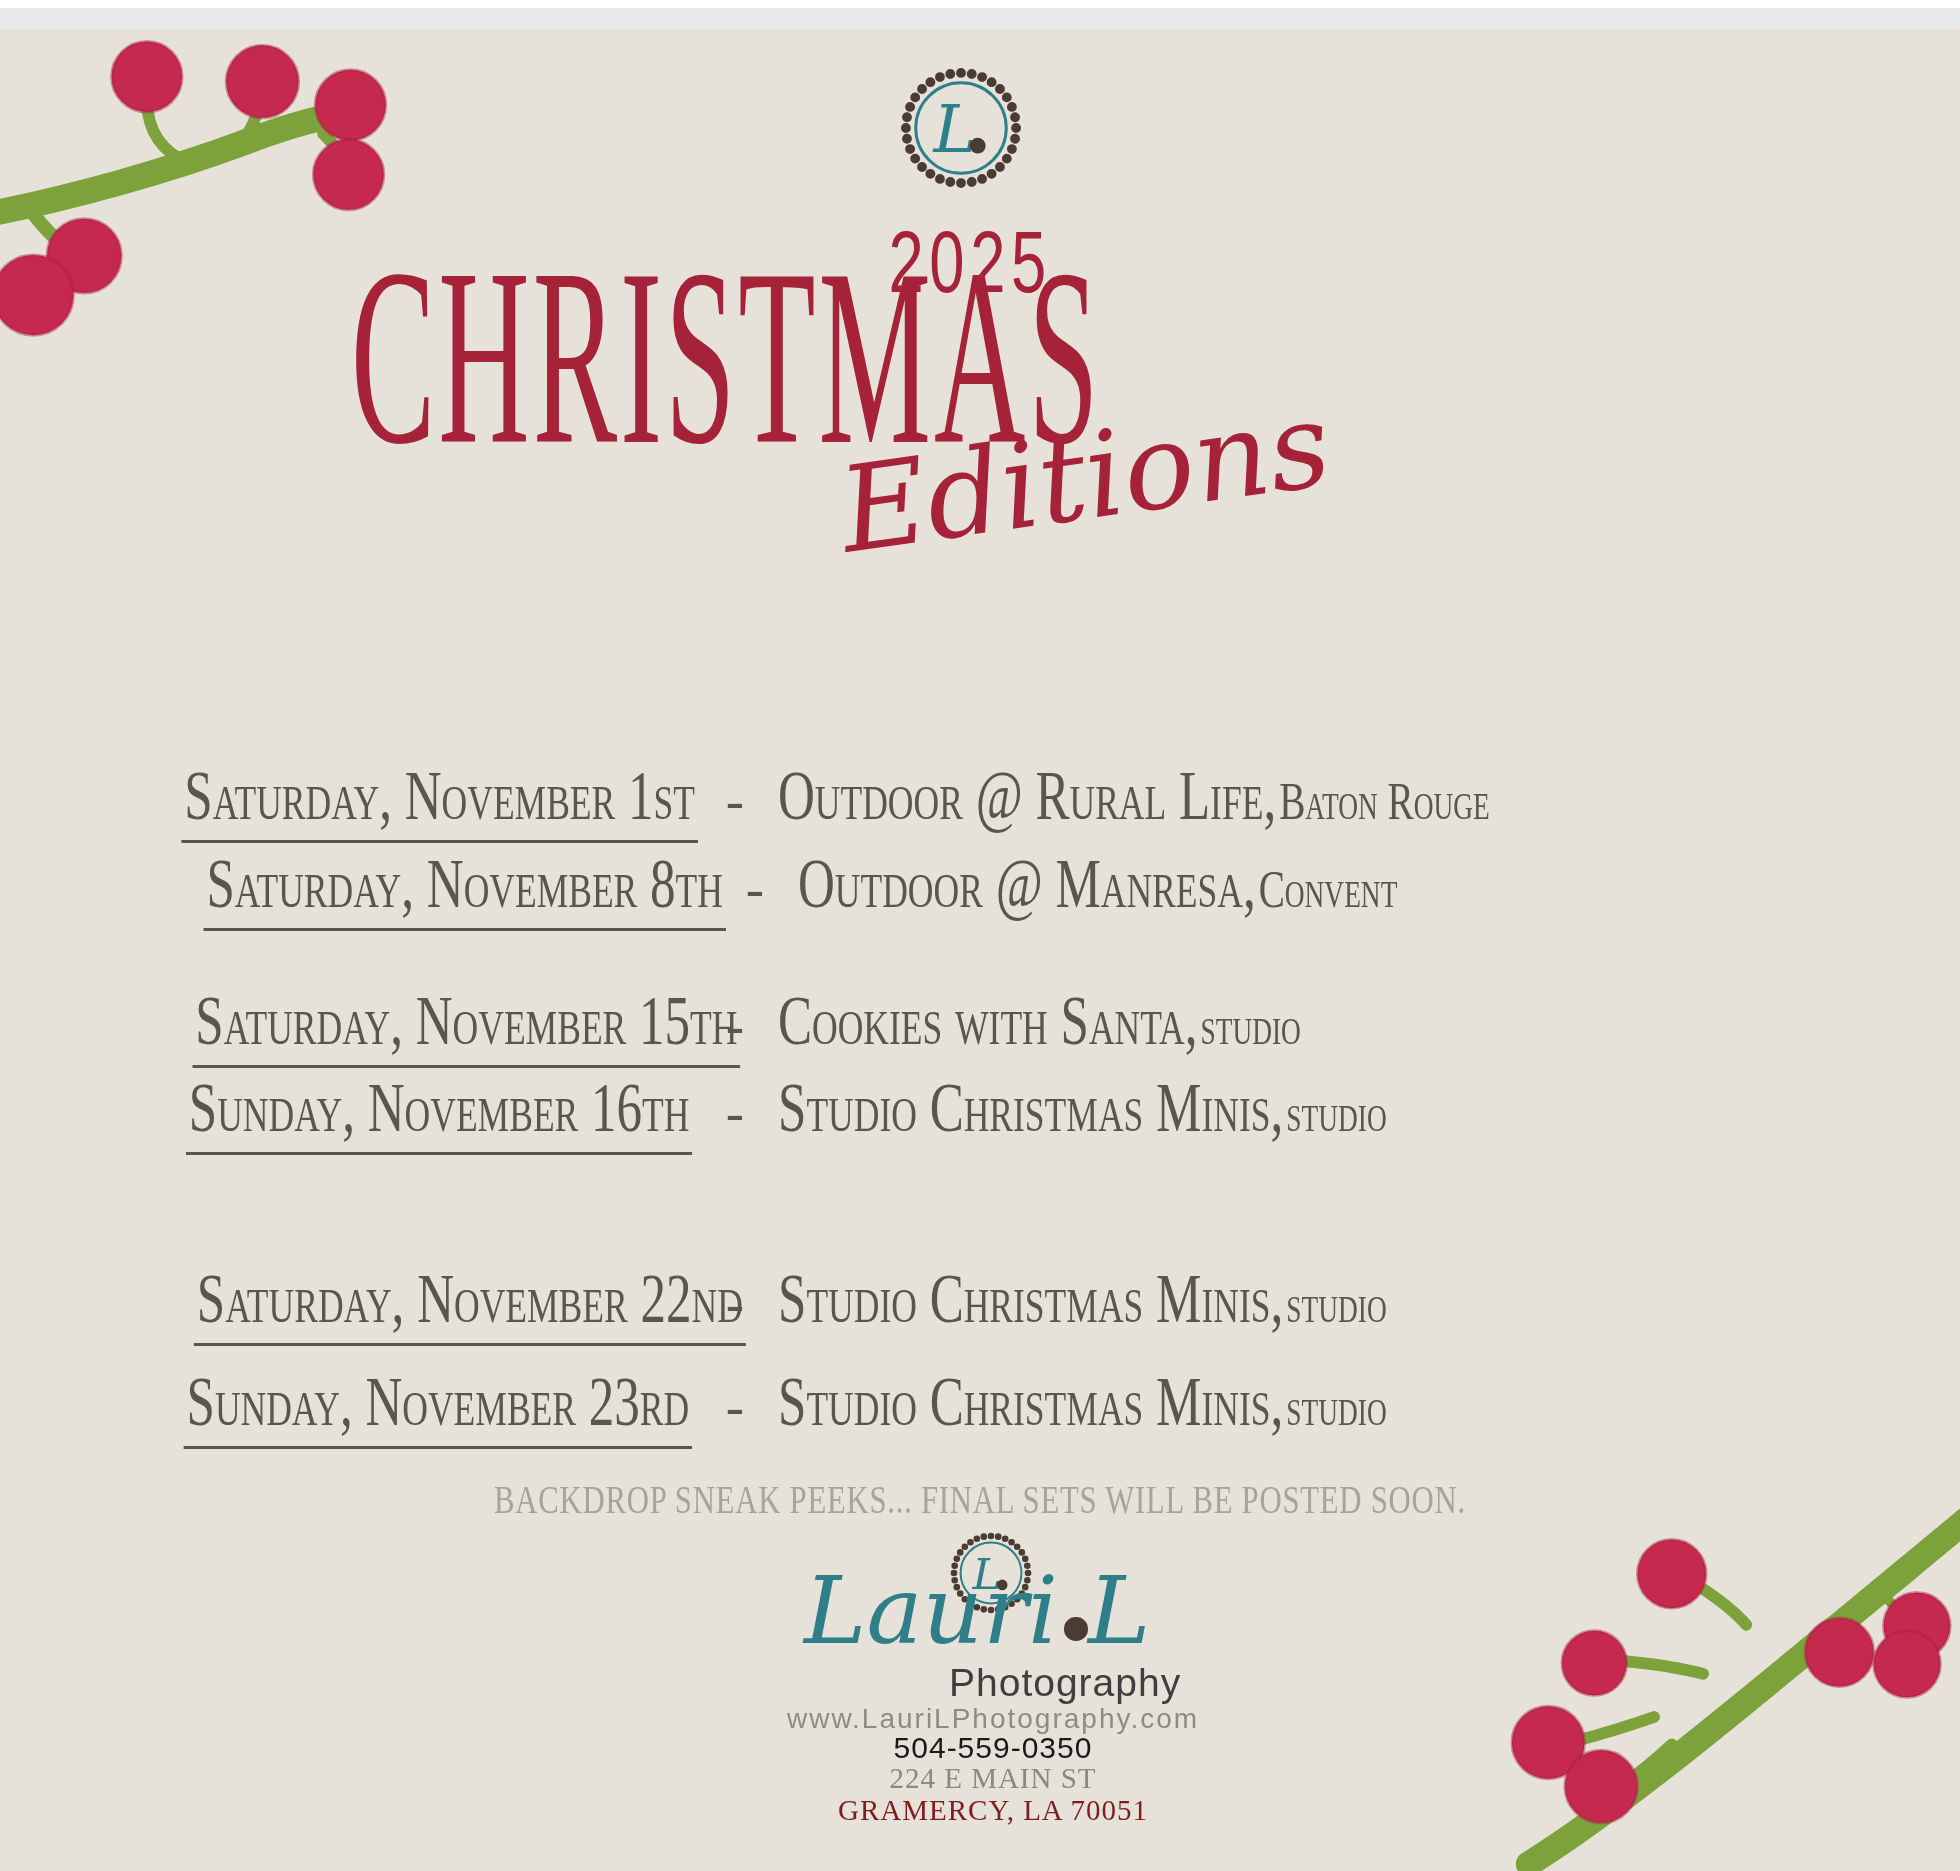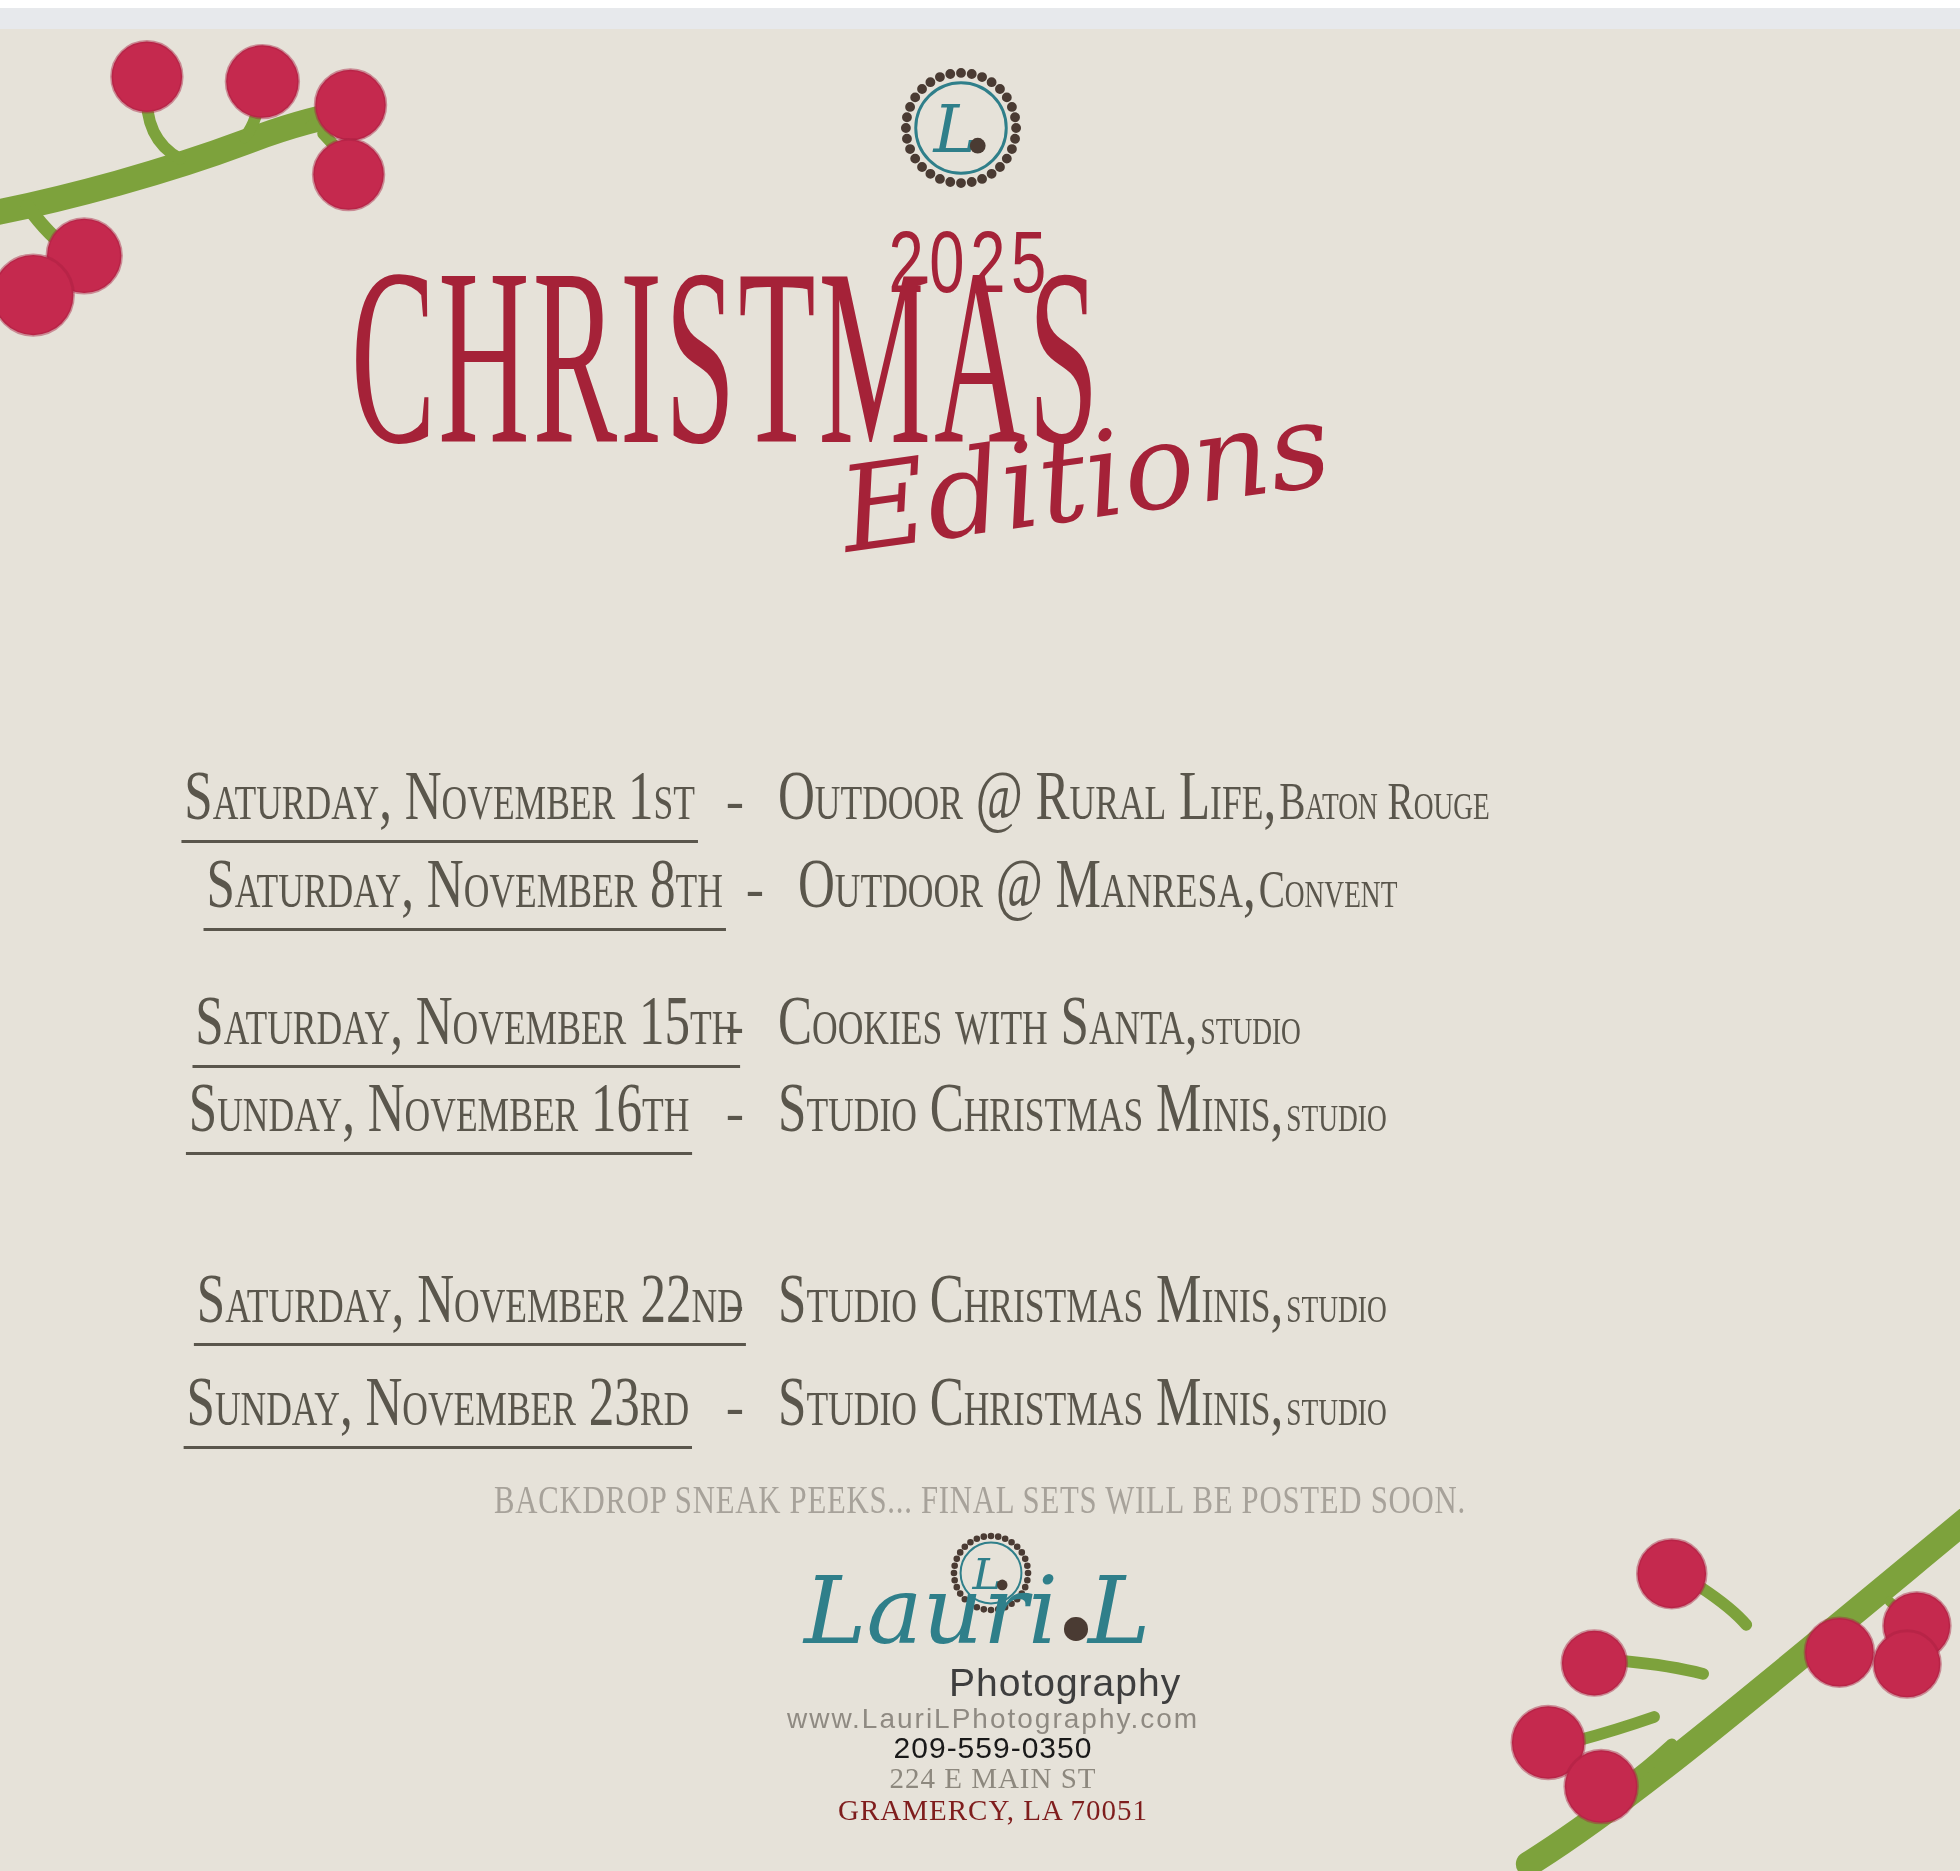--- a/index.html
+++ b/index.html
@@ -165,18 +165,18 @@
     <circle cx="62" cy="62" r="56" fill="none" stroke="#4a3b33" stroke-width="10" pathLength="352" stroke-dasharray="0 11" stroke-linecap="round"></circle>
     <circle cx="62" cy="62" r="46" fill="none" stroke="#2f7f8a" stroke-width="3"></circle>
     <text class="badge-l" x="56" y="86" font-size="66" text-anchor="middle">L</text>
     <circle cx="79" cy="80" r="8" fill="#4a3b33"></circle>
   </svg>
 
   <div class="brand-script">Lauri L</div>
   <div class="brand-dot"></div>
   <div class="brand-word">Photography</div>
   <div class="website">www.LauriLPhotography.com</div>
-  <div class="phone">209-559-0350</div>
+  <div class="phone">504-559-0350</div>
   <div class="addr1">224 E MAIN ST</div>
   <div class="addr2">GRAMERCY, LA 70051</div>
 
 </div>
 
 
 </body></html>

